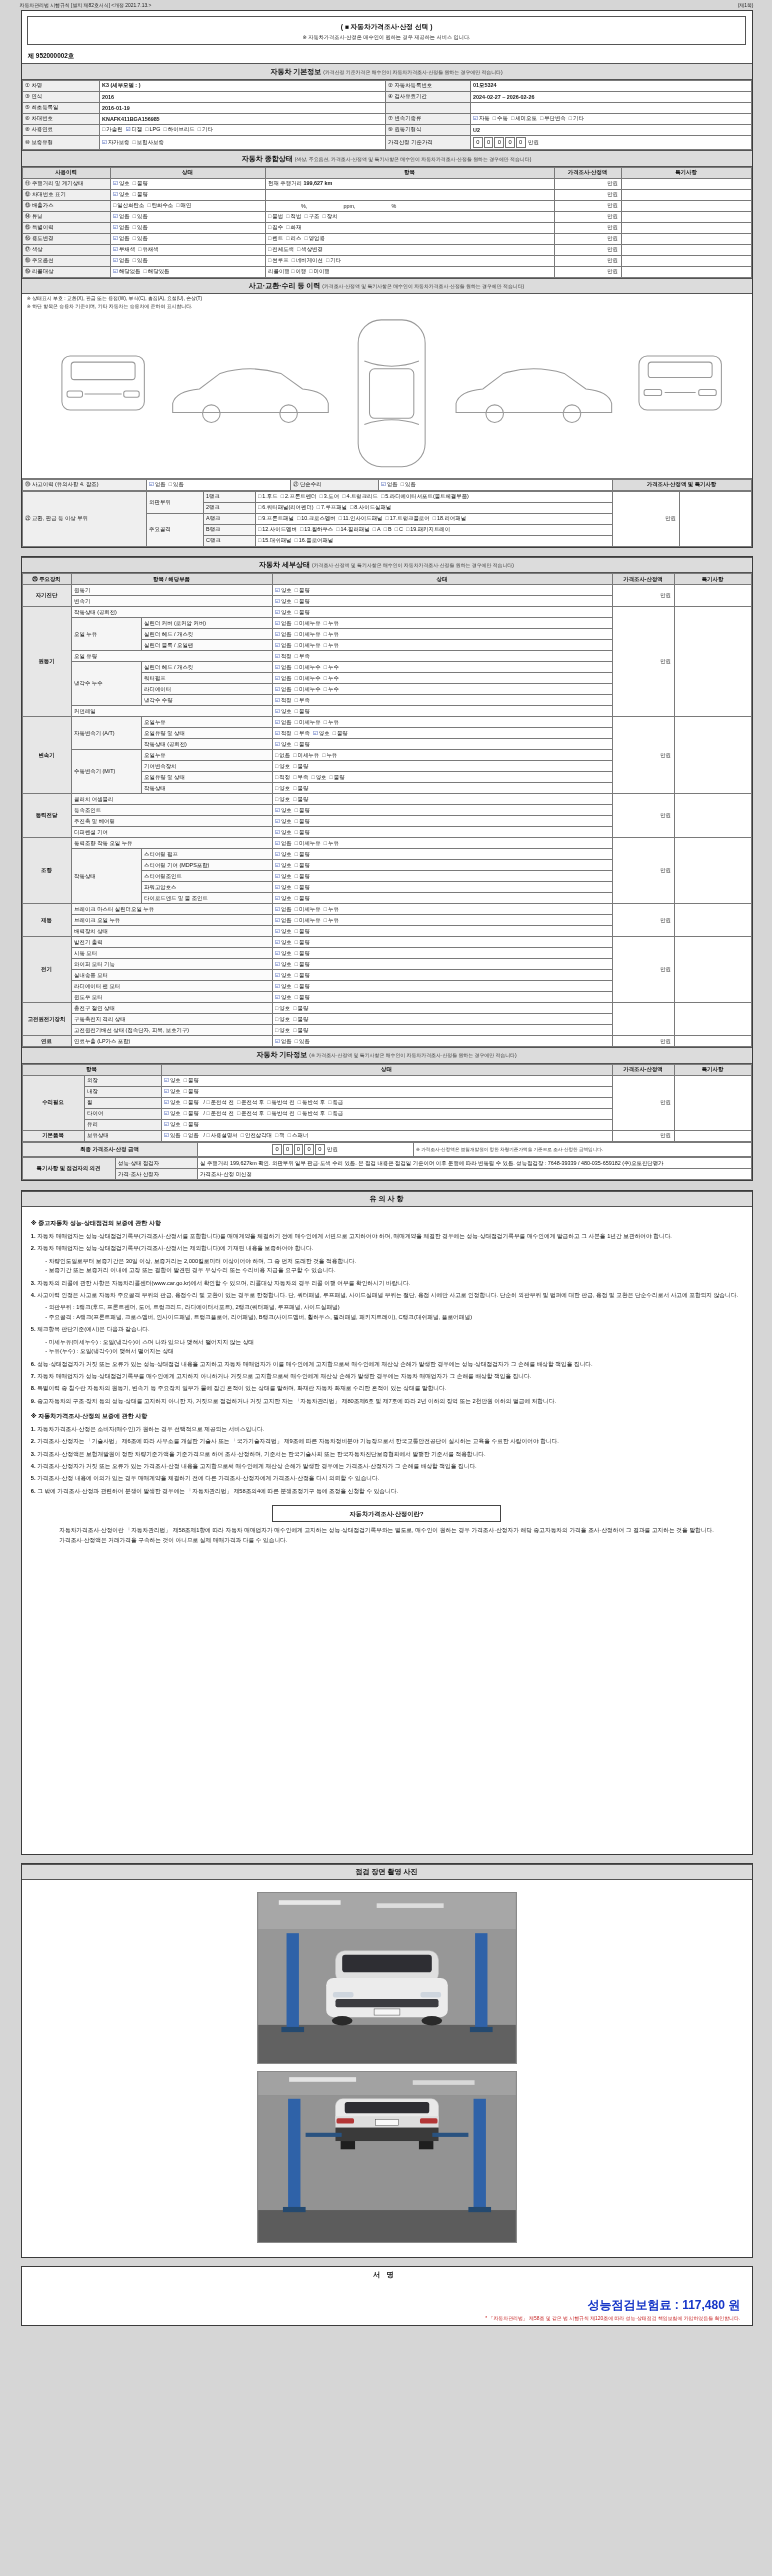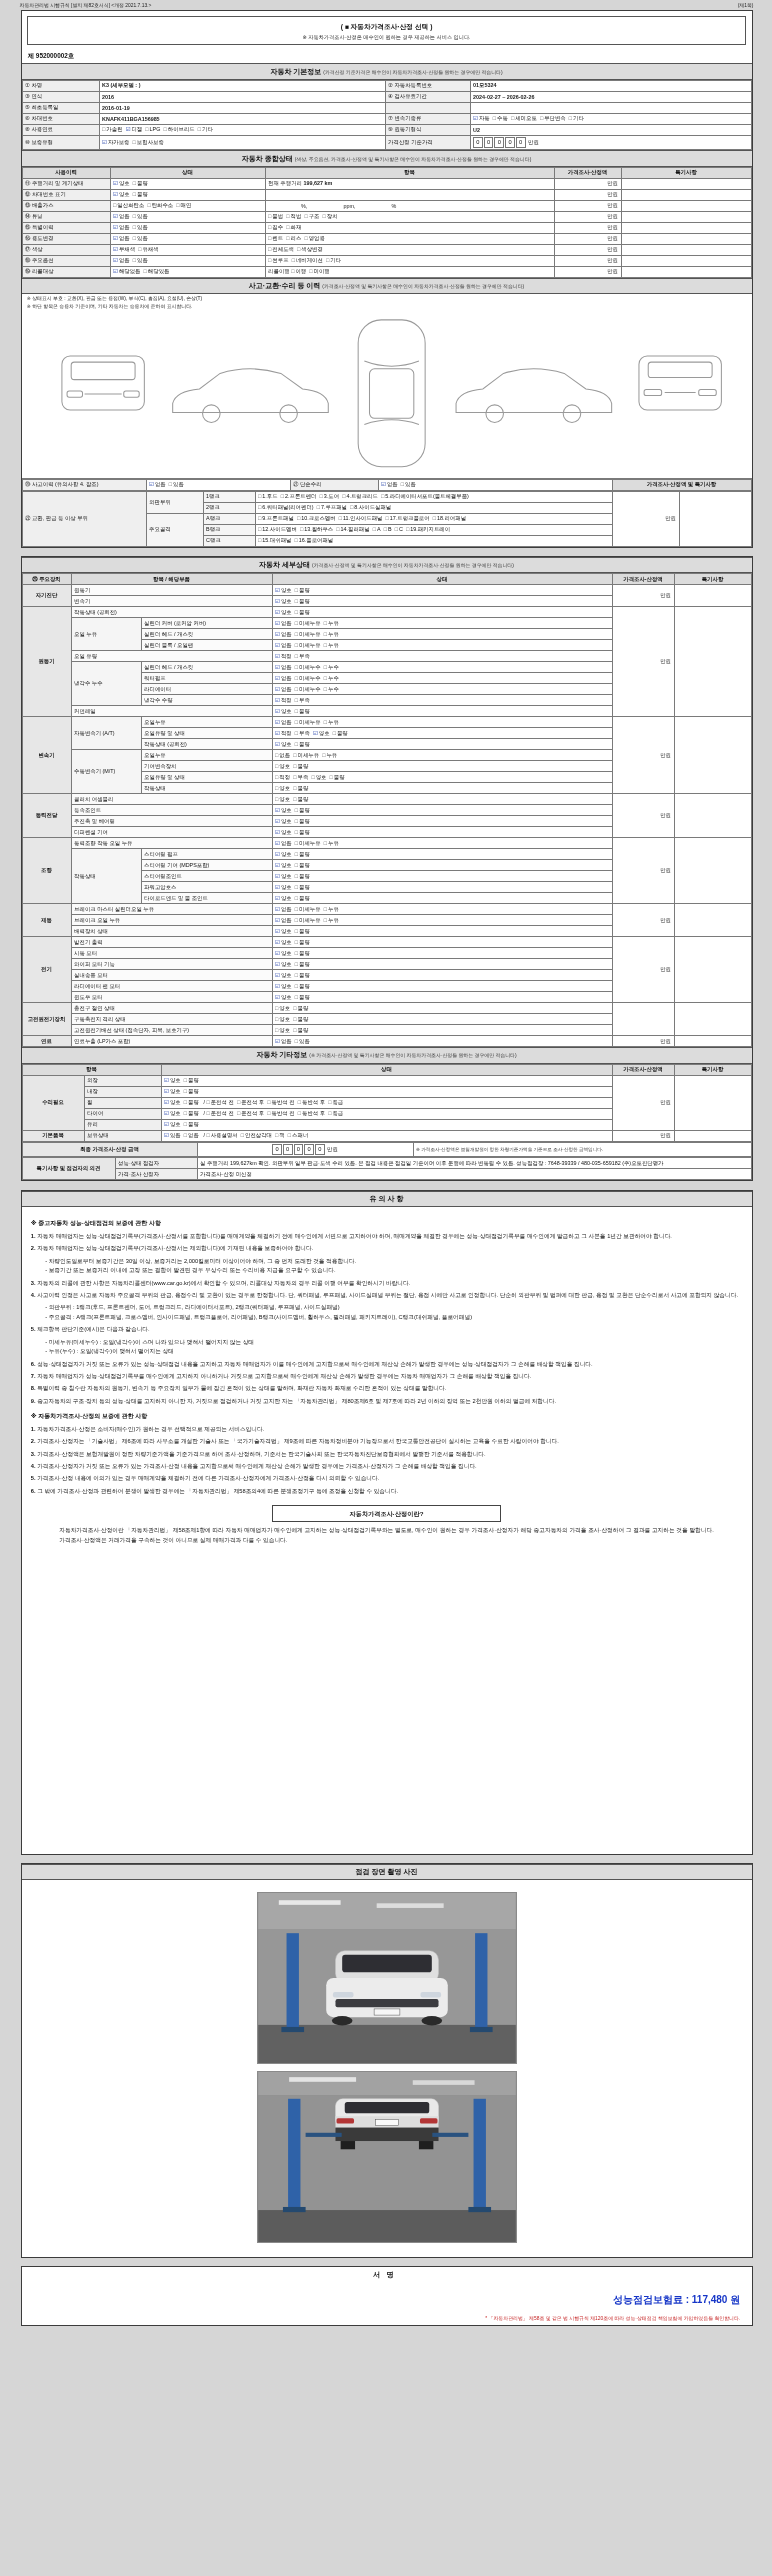--- a/index.html
+++ b/index.html
@@ -36,21 +36,21 @@
   .notice-body{padding:6.2px 9.3px 9.3px;font-size:5.7px;line-height:1.62;min-height:647px;box-sizing:border-box;}
   .n-sec{font-weight:bold;margin:6.2px 0 2.1px;font-size:6px;}
   .n-item{margin:3.1px 0;text-align:justify;}
   .n-sub{margin:0.5px 0 0.5px 14.4px;}
   .def-box{border:0.5px solid #444;width:222px;margin:9.3px auto 4.1px;text-align:center;font-weight:bold;padding:2.6px;font-size:6.2px;}
   .def-text{width:92%;margin:0 auto;text-align:justify;}
   .photo-wrap{padding:6.2px 0 8.2px;text-align:center;}
   svg.photo{display:block;margin:6.2px auto;border:0.5px solid #8a8a8a;background:#8e8e8e;}
   .sign{position:relative;height:58px;}
   .sign-title{text-align:center;font-weight:bold;font-size:7.2px;letter-spacing:6.2px;padding-top:3px;}
-  .ins{position:absolute;right:11.3px;bottom:18px;color:#1636c8;font-weight:bold;font-size:10px;}
+  .ins{position:absolute;right:11.3px;bottom:11px;color:#1636c8;font-weight:bold;font-size:12px;}
   .footnote{position:absolute;right:11.3px;bottom:4.1px;color:#c42020;font-size:4.9px;}
 </style>
 </head>
 <body>
 
 <div class="topline">
   <span>자동차관리법 시행규칙 [별지 제82호서식] &lt;개정 2021.7.13.&gt;</span>
   <span>(제1쪽)</span>
 </div>
 

